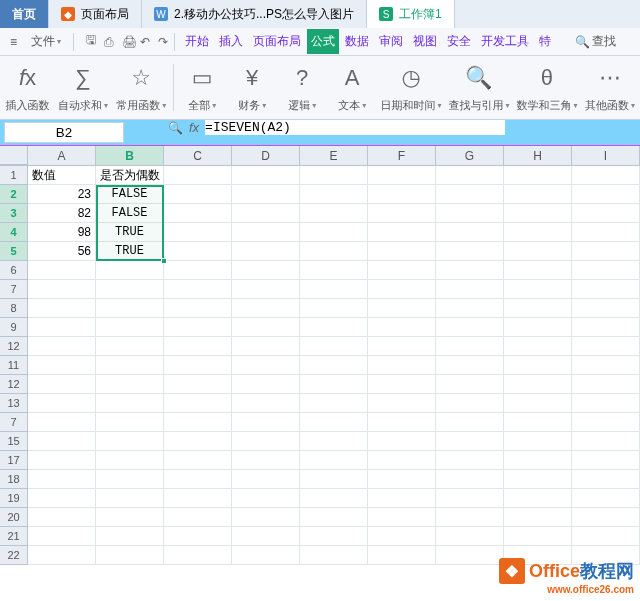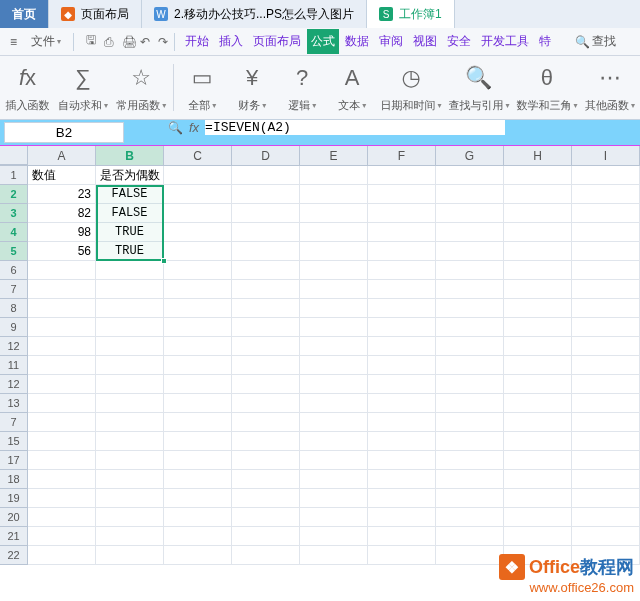--- a/index.html
+++ b/index.html
@@ -57,21 +57,21 @@
     .selection { position: absolute; border: 2px solid #19a572; pointer-events: none; background: rgba(25,165,114,0.05); }
     .fill-handle { position: absolute; width: 6px; height: 6px; background: #19a572; border: 1px solid #fff; cursor: crosshair; }
     
     
     .watermark { position: absolute; right: 6px; bottom: 6px; text-align: right; }
     .wm-logo { display: flex; align-items: center; gap: 4px; justify-content: flex-end; }
     .wm-square { width: 26px; height: 26px; background: #e8671c; color: #fff; font-weight: bold; font-size: 16px; display: flex; align-items: center; justify-content: center; border-radius: 3px; }
     .wm-text1 { font-size: 18px; font-weight: bold; }
     .wm-text1 .o { color: #e8671c; }
     .wm-text1 .r { color: #2a6fb5; }
-    .wm-text2 { color: #e8671c; font-size: 13px; font-weight: normal; }
+    .wm-text2 { color: #e8671c; font-size: 10px; font-weight: bold; }
   </style>
 </head>
 <body>
 
 <div class="tab-bar">
   <div class="tab home">首页</div>
   <div class="tab">
     <span class="tab-icon orange">◆</span>
     <span>页面布局</span>
   </div>

